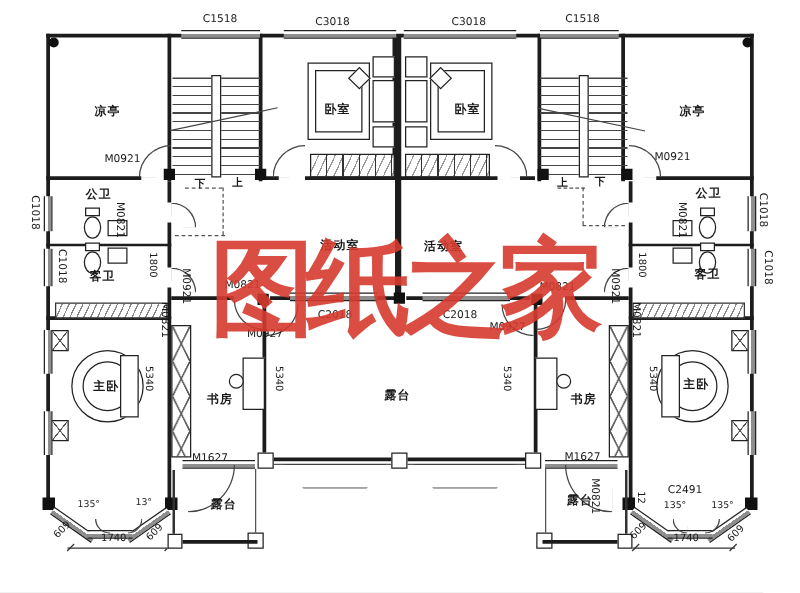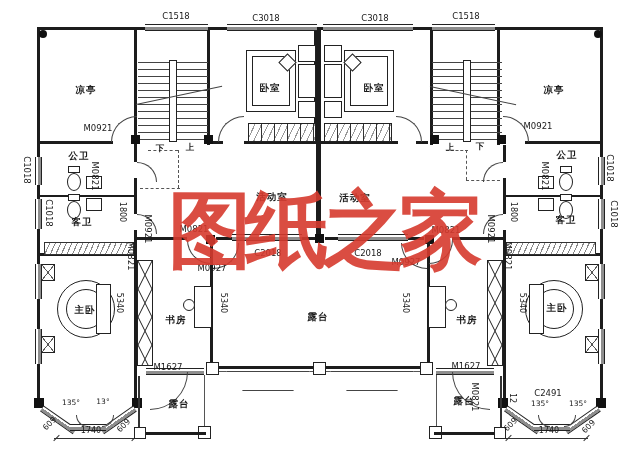--- a/index.html
+++ b/index.html
@@ -297,21 +297,21 @@
       <span class="lbl dimtxt" style="left: 122px; top: 212px; transform: translate(-50%, -50%) rotate(90deg);">1800</span>
       <span class="lbl dimtxt" style="left: 513px; top: 212px; transform: translate(-50%, -50%) rotate(90deg);">1800</span>
       <span class="lbl dimtxt" style="left: 91px; top: 431px; transform: translate(-50%, -50%);">1740</span>
       <span class="lbl dimtxt" style="left: 549px; top: 431px; transform: translate(-50%, -50%);">1740</span>
       <span class="lbl dimtxt" style="left: 50px; top: 424px; transform: translate(-50%, -50%) rotate(-45deg);">609</span>
       <span class="lbl dimtxt" style="left: 124px; top: 426px; transform: translate(-50%, -50%) rotate(-45deg);">609</span>
       <span class="lbl dimtxt" style="left: 511px; top: 425px; transform: translate(-50%, -50%) rotate(-45deg);">609</span>
       <span class="lbl dimtxt" style="left: 589px; top: 427px; transform: translate(-50%, -50%) rotate(-45deg);">609</span>
       <span class="lbl dimtxt" style="left: 512px; top: 398px; transform: translate(-50%, -50%) rotate(90deg);">12</span>
       <span class="lbl angle" style="left: 71px; top: 403px; transform: translate(-50%, -50%);">135°</span>
-      <span class="lbl angle" style="left: 103px; top: 402px; transform: translate(-50%, -50%); text-align: center;">13°</span>
+      <span class="lbl angle" style="left: 115px; top: 402px; transform: translate(-50%, -50%); text-align: center;">13°</span>
       <span class="lbl angle" style="left: 540px; top: 404px; transform: translate(-50%, -50%);">135°</span>
       <span class="lbl angle" style="left: 578px; top: 404px; transform: translate(-50%, -50%);">135°</span>
       <span class="lbl stair-mark" style="left: 160px; top: 148px; transform: translate(-50%, -50%);">下</span>
       <span class="lbl stair-mark" style="left: 190px; top: 147px; transform: translate(-50%, -50%);">上</span>
       <span class="lbl stair-mark" style="left: 450px; top: 147px; transform: translate(-50%, -50%);">上</span>
       <span class="lbl stair-mark" style="left: 480px; top: 146px; transform: translate(-50%, -50%);">下</span>
     </div>
 
   <div id="watermark" style="color: rgb(214, 58, 46);">图纸之家</div>
 </div>

